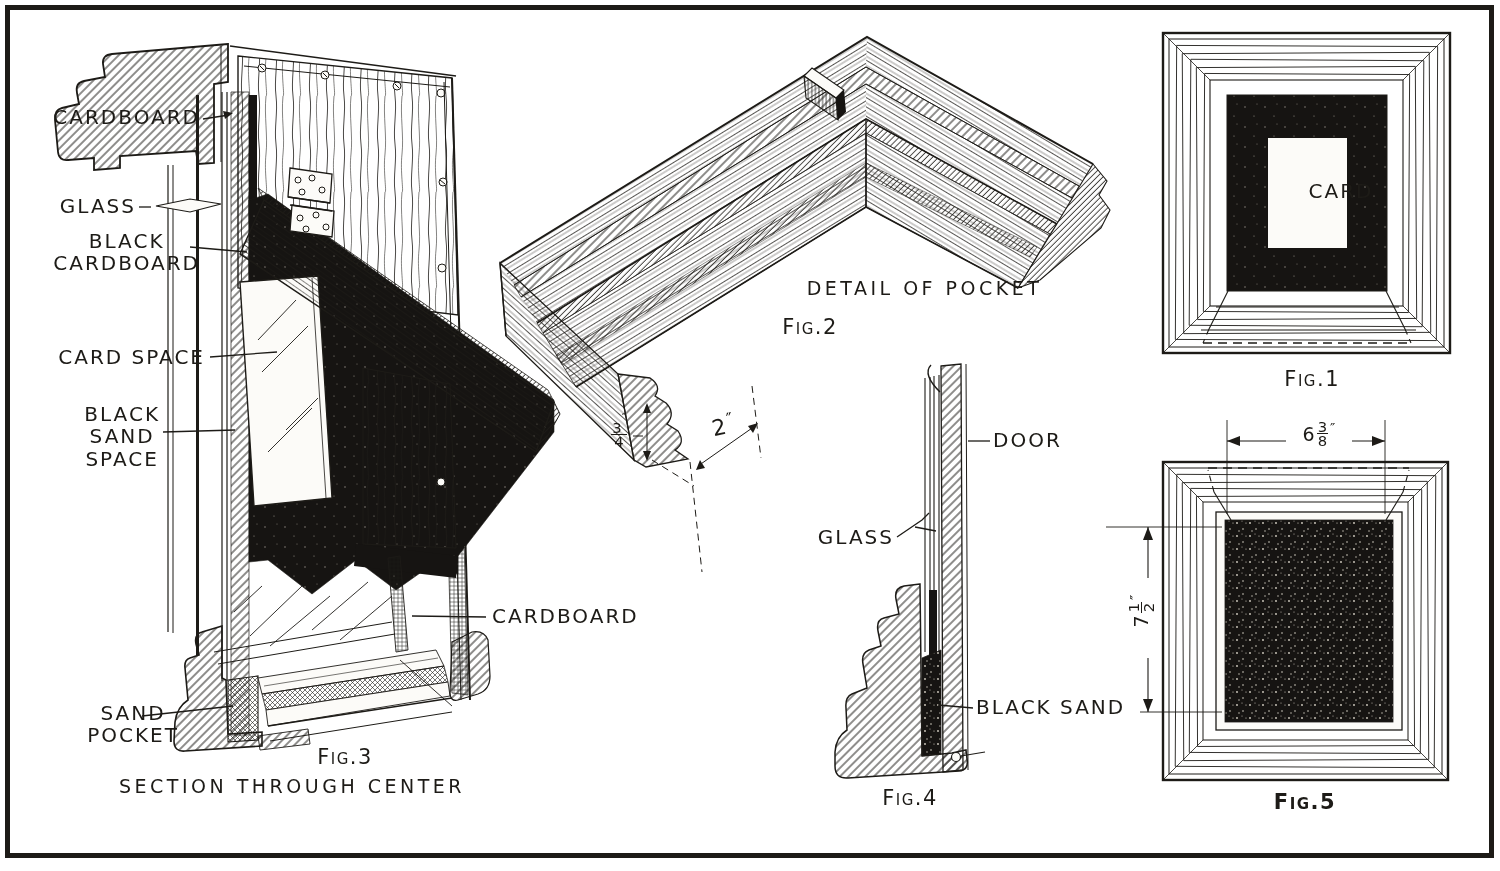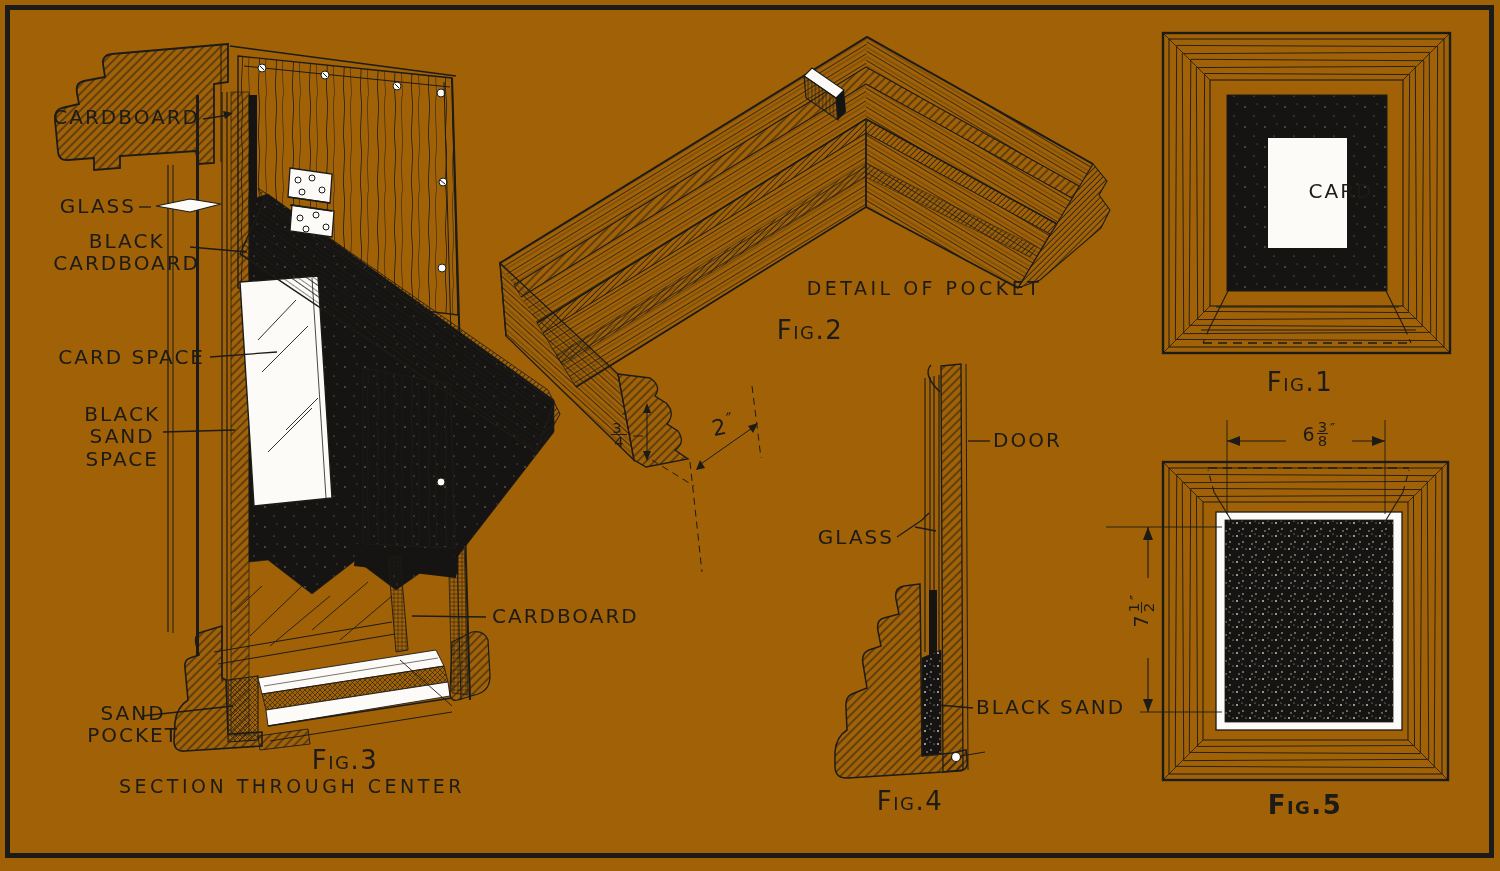--- a/index.html
+++ b/index.html
@@ -1,25 +1,25 @@
 <!DOCTYPE html>
 <html><head>
 <meta charset="utf-8">
 <style>
   html,body{margin:0;padding:0;background:#e8e6e0;}
-  .canvas{position:relative;width:1500px;height:871px;background:#a16207;overflow:hidden;
+  .canvas{position:relative;width:1500px;height:871px;background:#ffffff;overflow:hidden;
           font-family:"DejaVu Sans","Liberation Sans",sans-serif;color:#1d1b17;}
   .frame-border{position:absolute;left:5px;top:5px;right:6px;bottom:13px;border:5px solid #1d1b17;}
   svg{position:absolute;left:0;top:0;}
   .lbl{position:absolute;font-size:20px;letter-spacing:2px;line-height:1.12;white-space:pre-line;
        color:#1d1b17;text-align:right;}
   .lbl.r{text-align:right;}
   .lbl.c{text-align:center;padding-left:33px;}
   .title{position:absolute;font-size:19px;letter-spacing:3.5px;text-align:center;white-space:nowrap;}
-  .cap{position:absolute;font-size:26px;letter-spacing:1.5px;font-variant:small-caps;text-align:center;}
+  .cap{position:absolute;font-size:21px;letter-spacing:1.5px;font-variant:small-caps;text-align:center;}
   .dim{position:absolute;font-size:19px;display:flex;align-items:center;justify-content:center;gap:2px;}
   .frac{display:inline-flex;flex-direction:column;align-items:center;line-height:.9;font-size:.78em;}
   .frac .num{border-bottom:1.6px solid #1d1b17;padding:0 1px;}
   .unit{font-size:.75em;vertical-align:super;position:relative;top:-6px;}
   .rot90{transform:rotate(-90deg);transform-origin:center center;}
   .tilt{transform:rotate(-12deg);}
 </style>
 </head>
 <body>
 
@@ -366,21 +366,21 @@
     <span>2</span>
       <span class="unit">″</span>
   </div>
 
   <div class="lbl" style="left:993px;top:429px;">DOOR</div>
   <div class="lbl r" style="right:606px;top:526px;">GLASS</div>
   <div class="lbl" style="left:976px;top:696px;">BLACK SAND</div>
   <div class="cap" style="left:868px;top:786px;width:84px;">Fig.4</div>
 
   <div class="lbl c" style="left:1269px;top:180px;width:78px;">CARD</div>
-  <div class="cap" style="left:1260px;top:367px;width:80px;">Fig.1</div>
+  <div class="cap" style="left:1260px;top:367px;width:80px;text-align:right;">Fig.1</div>
 
   <div class="cap" style="left:1263px;top:790px;width:84px;font-weight:bold;">Fig.5</div>
   <div class="dim" style="left:1288px;top:420px;width:62px;">
     <span>6</span>
       <span class="frac">
         <span class="num">3</span>
         <span>8</span>
       </span>
       <span class="unit">″</span>
   </div>

